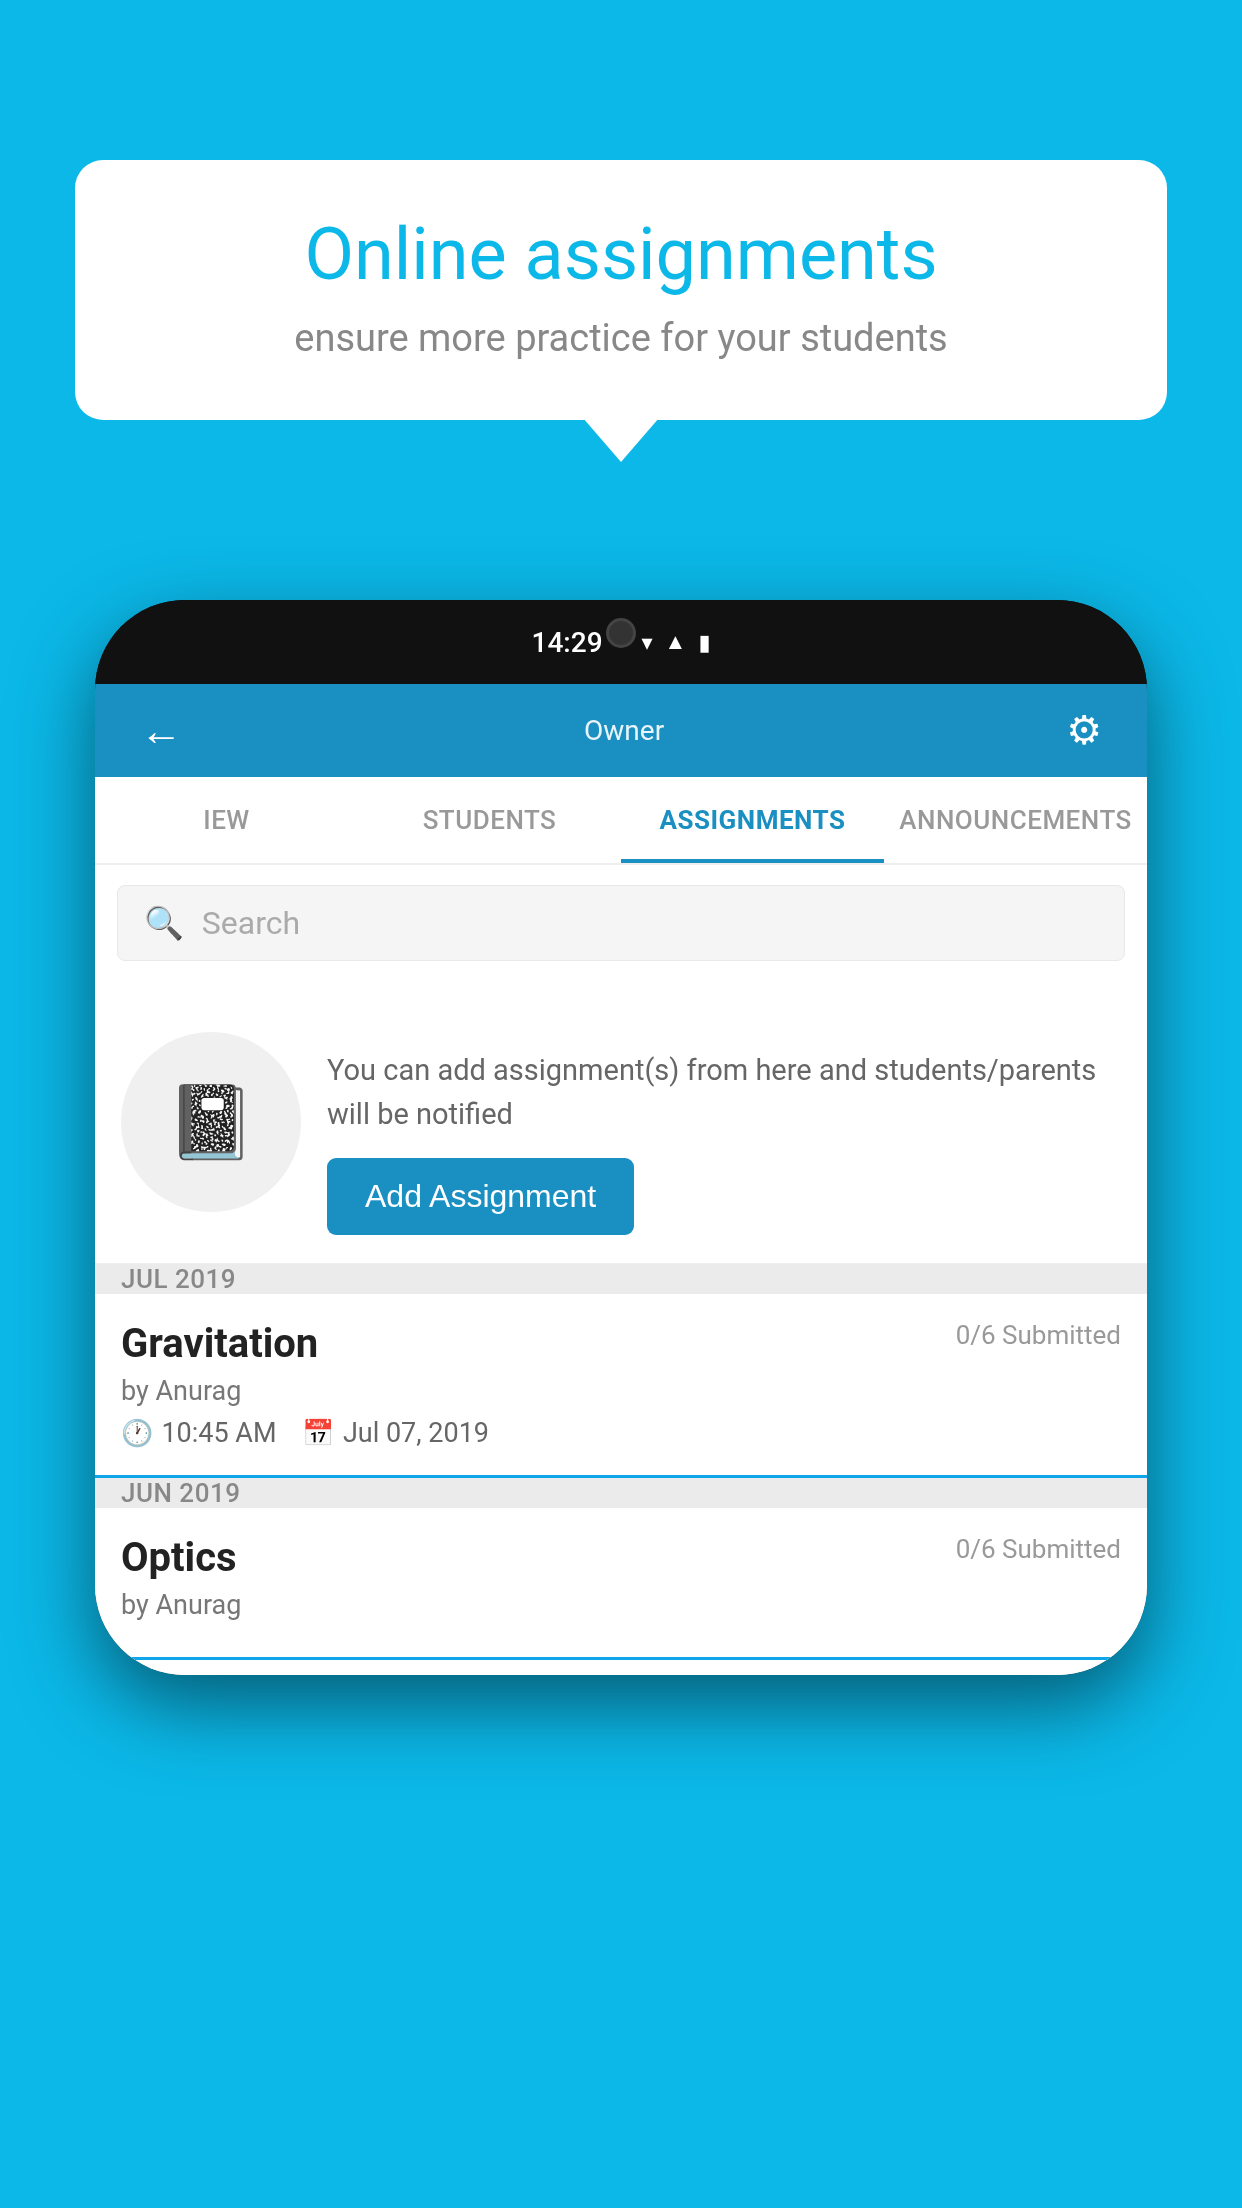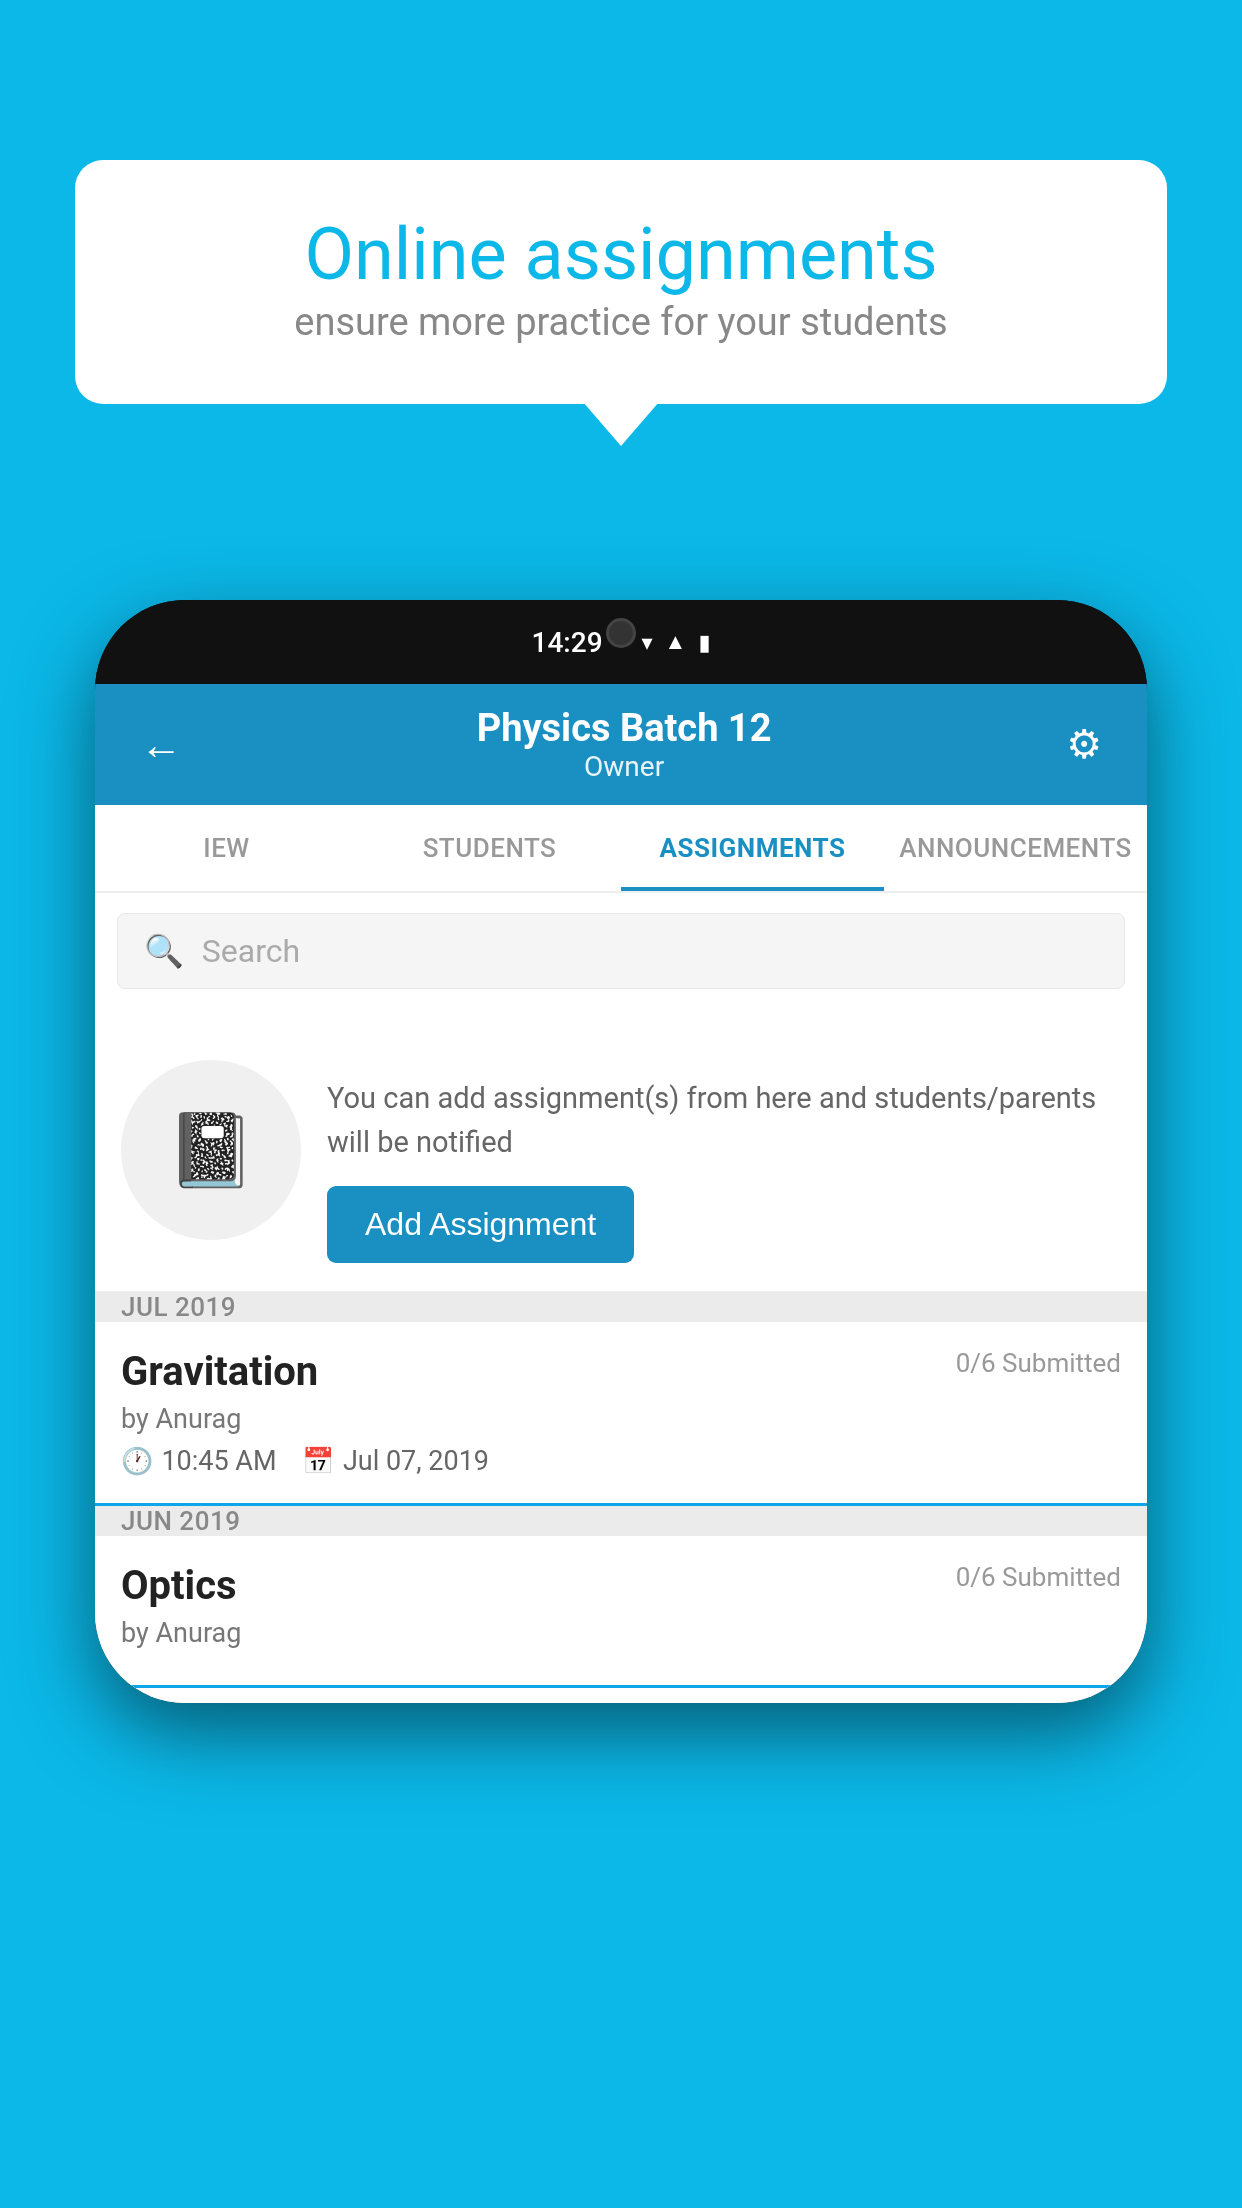--- a/index.html
+++ b/index.html
@@ -40,21 +40,21 @@
       border-left: 38px solid transparent;
       border-right: 38px solid transparent;
       border-top: 44px solid white;
     }
 
     .speech-bubble-title {
       font-size: 72px;
       color: #0bb8e8;
       font-weight: 400;
       line-height: 1.1;
-      margin-bottom: 6px;
+      margin-bottom: 22px;
     }
 
     .speech-bubble-subtitle {
       font-size: 38px;
       color: #888;
       font-weight: 400;
     }
 
     
     .phone-container {
@@ -370,21 +370,20 @@
       <div class="status-bar-icons">
         <span class="status-icon">▾</span>
         <span class="status-icon">▲</span>
         <span class="status-icon">▮</span>
       </div>
     </div>
 
     <div class="app-header">
       <span class="header-back">←</span>
       <div class="header-center">
-        <div class="header-title">Physics Batch 12</div>
         <div class="header-subtitle">Owner</div>
       </div>
       <span class="header-settings">⚙</span>
     </div>
 
     <div class="tabs-container">
       <div class="tab">
         <span>IEW</span>
       </div>
       <div class="tab">

